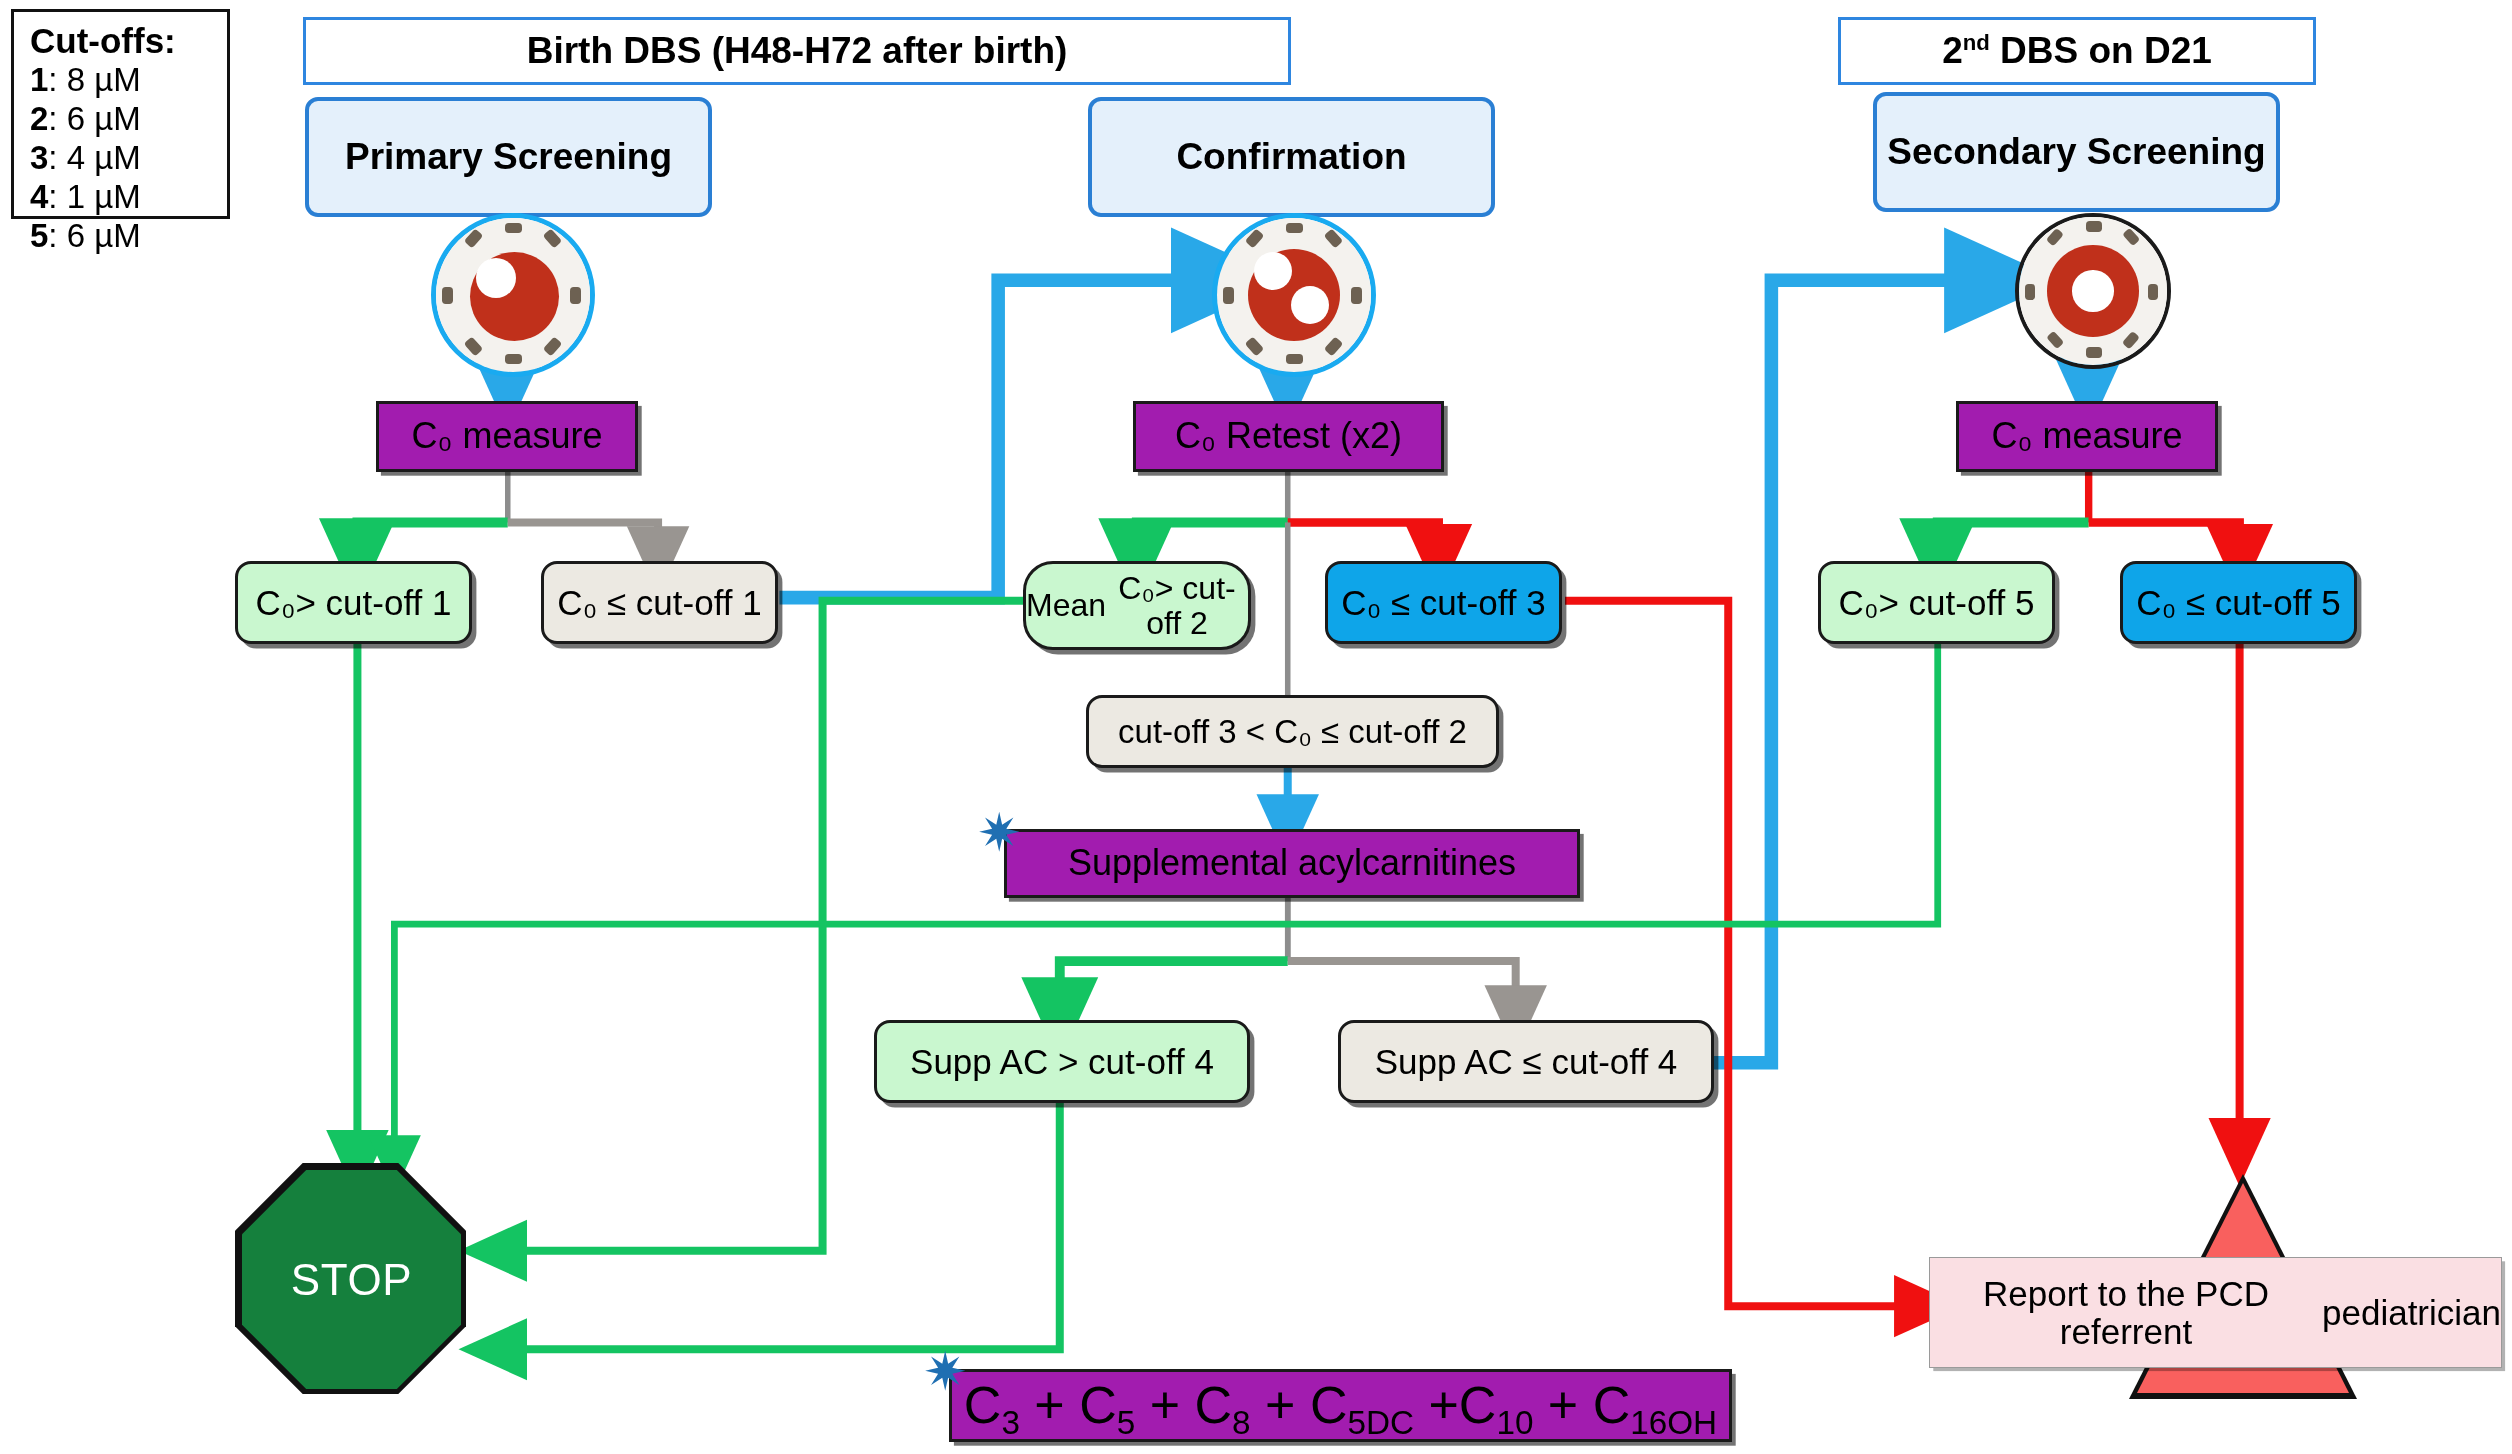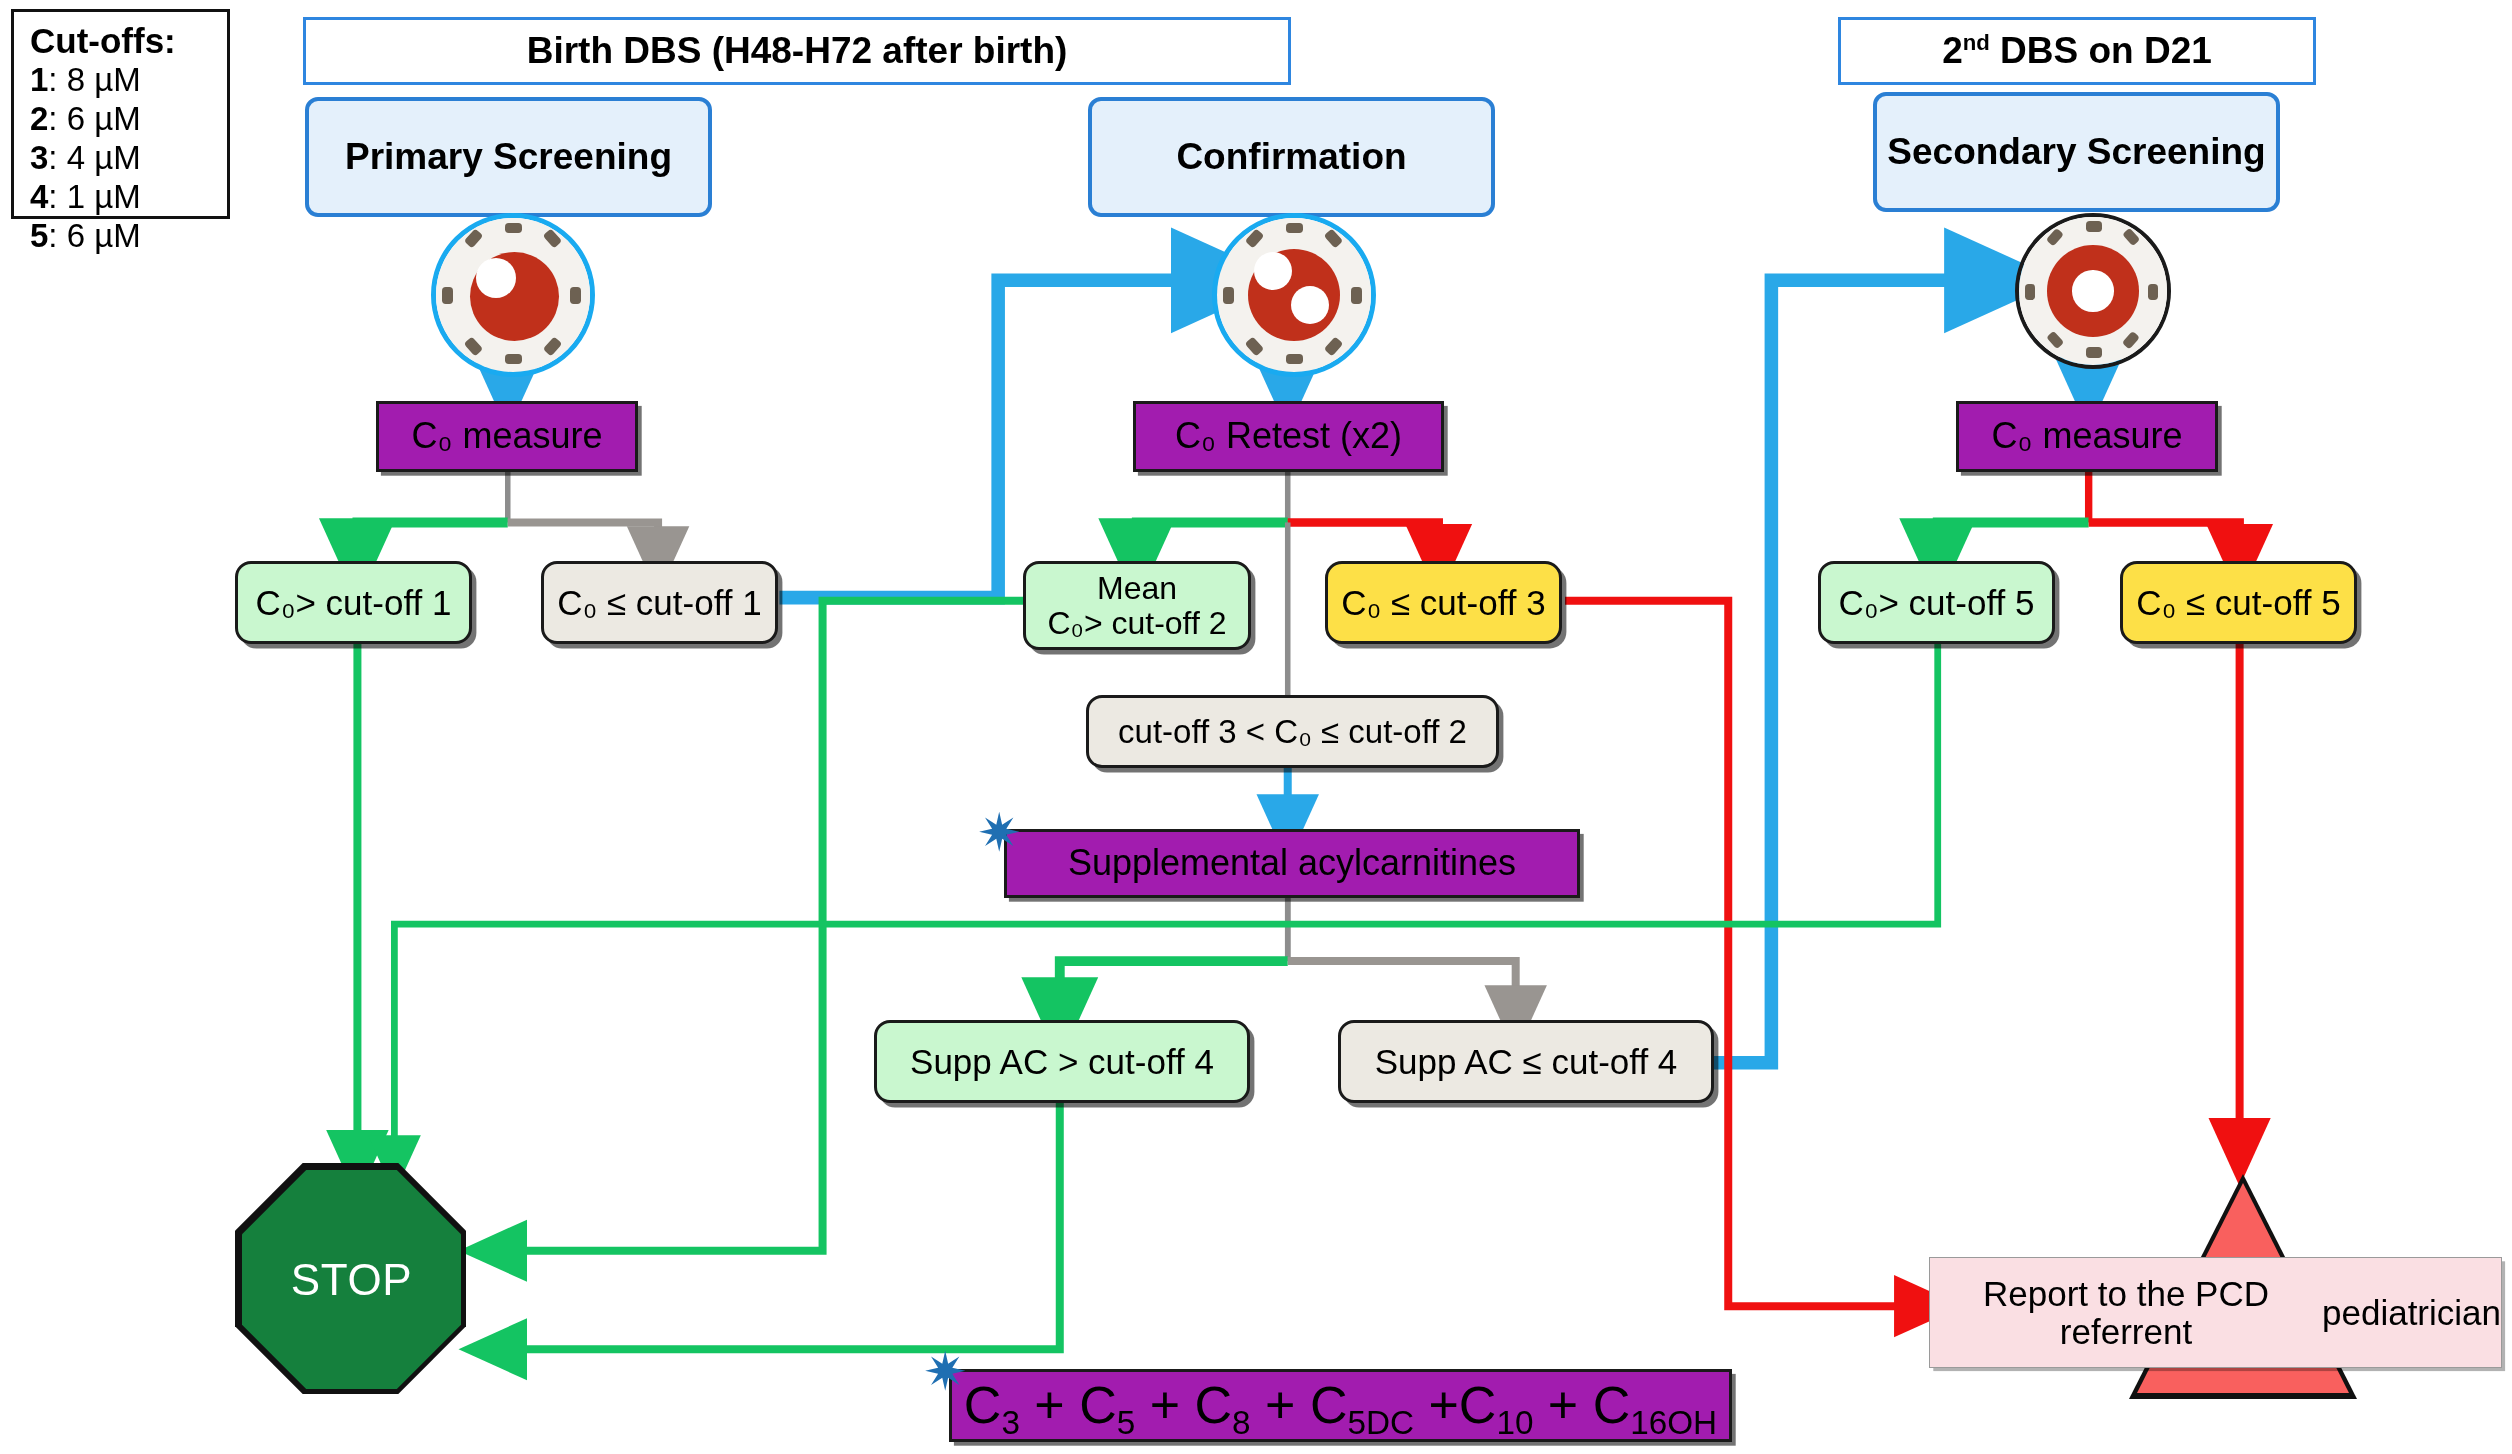--- a/index.html
+++ b/index.html
@@ -19,21 +19,21 @@
 
   
   .rect{border:3.1px solid #1a1a1a;background:#a21caf;font-size:36px;
         box-shadow:4.3px 4.3px 0 -0.6px rgba(0,0,0,0.55);}
 
   
   .res{border:3.1px solid #1a1a1a;border-radius:16px;font-size:35px;
        box-shadow:5px 5px 0 -0.6px rgba(0,0,0,0.55);}
   .res.green{background:#c9f7cf;}
   .res.grey{background:#ece9e2;}
-  .res.pink{background:#fde047;border-radius:17px;}
+  .res.pink{background:#0ea5e9;}
 
   .sub{font-size:0.64em;vertical-align:sub;line-height:0;}
   .sup{font-size:0.60em;vertical-align:super;line-height:0;}
 
   
   .legend{position:absolute;border:3.1px solid #111;background:#ffffff;box-sizing:border-box;
           padding:8.6px 13.6px 6.2px 16px;font-size:33px;line-height:1.18;}
   .legend .ttl{font-weight:bold;font-size:35px;}
   .legend b{font-weight:bold;}
 
@@ -209,21 +209,21 @@
   </div>
 
   <div class="node res green" style="left:235px;top:561px;width:237px;height:83px;">
     <span>C₀&gt; cut-off 1</span>
   </div>
 
   <div class="node res grey" style="left:541px;top:561px;width:237px;height:83px;">
     <span>C₀ ≤ cut-off 1</span>
   </div>
 
-  <div class="node res green" style="left:1023px;top:561px;width:228px;height:89px;flex-direction:column;font-size:32px;">
+  <div class="node res green" style="left:1023px;top:561px;width:228px;height:89px;flex-direction:row;font-size:32px;border-radius:30px;">
     <span>Mean</span>
     <span>C₀&gt; cut-off 2</span>
   </div>
 
   <div class="node res pink" style="left:1325px;top:561px;width:237px;height:83px;">
     <span>C₀ ≤ cut-off 3</span>
   </div>
 
   <div class="node res green" style="left:1818px;top:561px;width:237px;height:83px;">
     <span>C₀&gt; cut-off 5</span>

